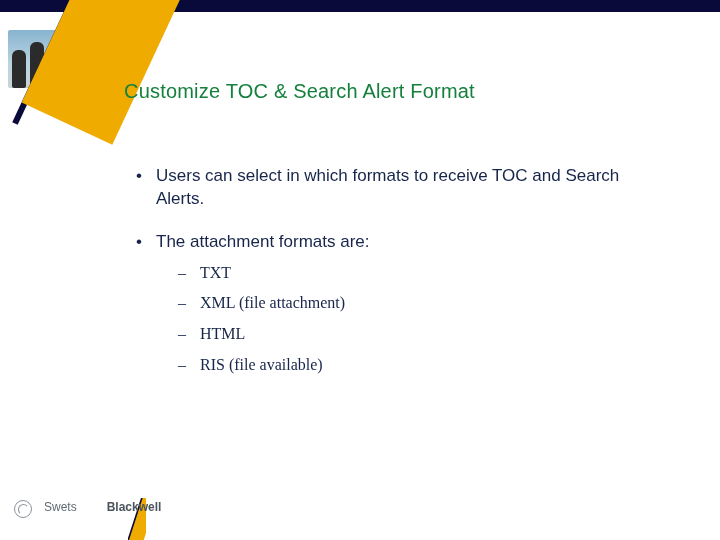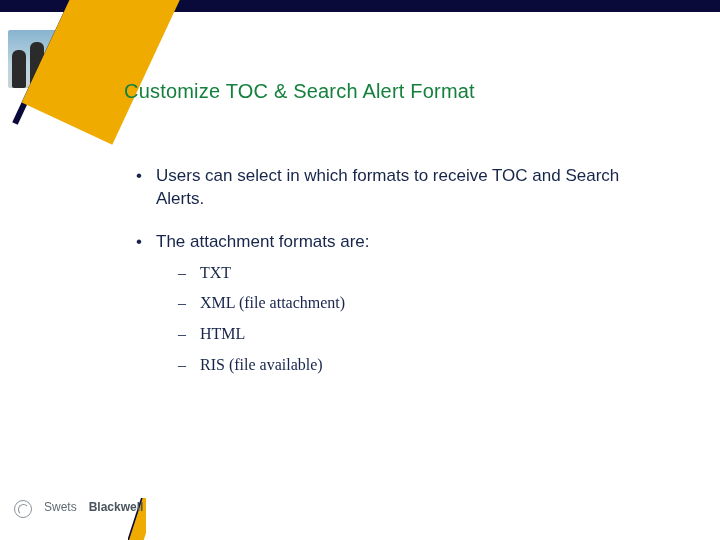--- a/index.html
+++ b/index.html
@@ -136,21 +136,21 @@
     content: "";
     position: absolute;
     width: 9px; height: 9px;
     border: 1.5px solid #8a949c;
     border-radius: 50%;
     left: 3px; top: 3px;
     border-right-color: transparent;
     border-bottom-color: transparent;
   }
   .logo .primary { font-weight: 400; }
-  .logo .secondary { font-weight: 700; color: #4b545c; }
+  .logo .secondary { font-weight: 700; color: #4b545c; margin-left: 18px; }
 </style>
 </head>
 <body>
 
 <div class="topbar"></div>
 
 <div class="top-accent">
   <div class="photo">
     <div class="sil s1"></div>
     <div class="sil s2"></div>

